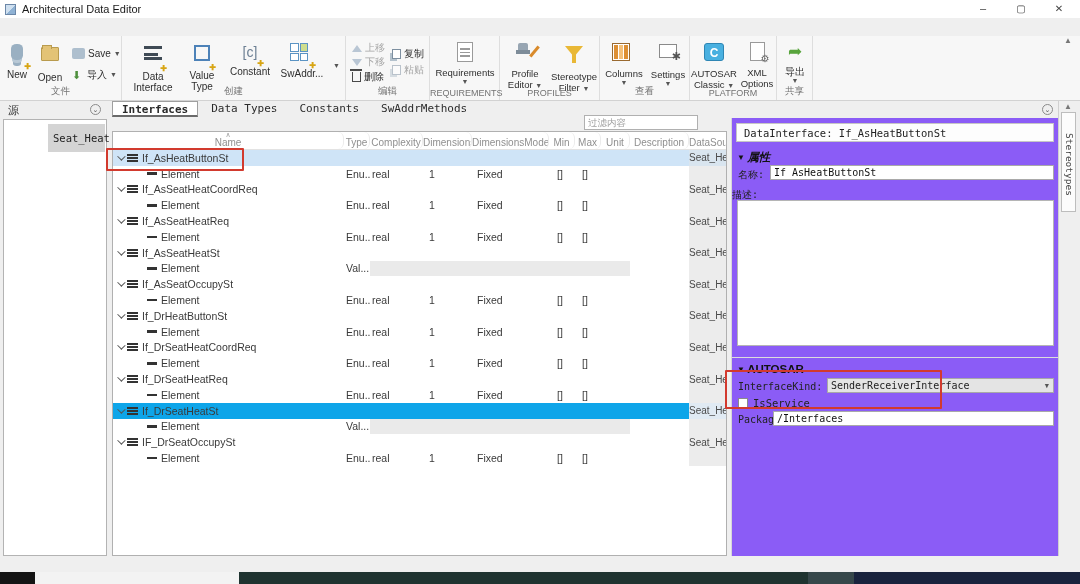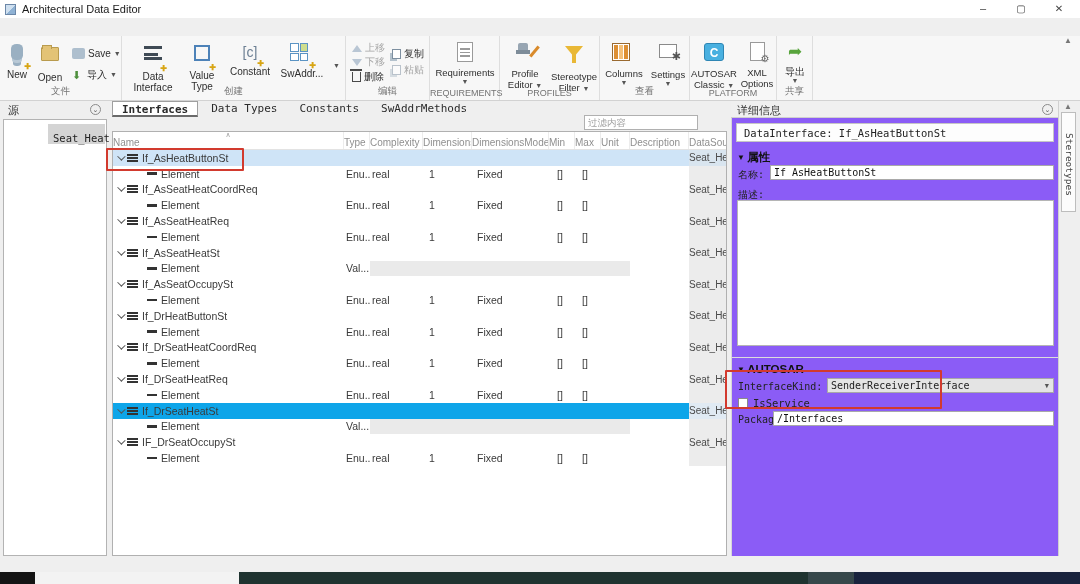--- a/index.html
+++ b/index.html
@@ -81,38 +81,38 @@
   .i-tri-up { width:0;height:0;border-left:5px solid transparent;border-right:5px solid transparent;border-bottom:7px solid #b9c6d4; }
   .i-tri-dn { width:0;height:0;border-left:5px solid transparent;border-right:5px solid transparent;border-top:7px solid #b9c6d4; }
   #ribbon-collapse { position:absolute; right:8px; top:36px; font-size:8px; color:#777; }
 
   
   
   #src-header { position:absolute; left:0; top:101px; width:110px; height:17px; font-size:11px; color:#333;
     font-family:"DejaVu Sans Mono", monospace; padding:2px 0 0 8px; }
   #src-collapse { position:absolute; left:90px; top:104px; width:11px; height:11px; border:1px solid #8a8a8a; border-radius:50%; font-size:7px; color:#555; text-align:center; line-height:10px; }
   #src-box { position:absolute; left:3px; top:119px; width:104px; height:437px; background:#fff; border:1px solid #b3b3b3; }
-  #tree-item { position:absolute; left:44px; top:4px; right:1px; height:20px; background:#d4d4d4; display:flex; align-items:flex-end; gap:3px; padding-left:2px; }
+  #tree-item { position:absolute; left:44px; top:4px; right:1px; height:28px; background:#d4d4d4; display:flex; align-items:center; gap:3px; padding-left:2px; }
   .i-treedb { width:10px; height:11px; background:#8fa6c0; border-radius:40%/25%; box-shadow:inset 0 3px 0 #b9c9dc; }
   #tree-item span { font-size:10.5px; font-family:"DejaVu Sans Mono", monospace; color:#222; }
 
   
   #doc-tabs { position:absolute; left:112px; top:101px; height:16px; display:flex; gap:4px; font-family:"DejaVu Sans Mono", monospace; }
   .doctab { font-size:11px; color:#2b2b2b; padding:1px 9px 0; }
   .doctab.active { background:#fff; border:1px solid #9f9f9f; border-bottom:2px solid #6a6a6a; font-weight:bold; }
 
   #filter-box { position:absolute; left:584px; top:115px; width:114px; height:15px; border:1px solid #b0b0b0; background:#fff;
     font-size:9.5px; font-family:"DejaVu Sans Mono", monospace; color:#999; padding:0 3px; }
   #filter-box::placeholder { color:#a0a0a0; }
 
   
   #table-box { position:absolute; left:112px; top:131px; width:615px; height:425px; background:#fff; border:1px solid #b0b0b0; }
   .tgrid { display:grid; grid-template-columns:231px 26px 53px 49px 77px 26px 26px 29px 59px 37px; }
   #thead { height:18px; border-bottom:1px solid #e3e3e3; color:#8f8f8f; font-size:10px; }
-  #thead .hc { position:relative; text-align:left; padding-top:5px; border-right:1px solid #ececec; white-space:nowrap; overflow:hidden; }
+  #thead .hc { position:relative; text-align:center; padding-top:5px; border-right:1px solid #ececec; white-space:nowrap; overflow:hidden;border-radius:6px; }
   #thead .hc:last-child { border-right:none; }
   #sort-caret { position:absolute; left:50%; top:-1px; transform:translateX(-50%); font-size:7px; color:#9a9a9a; }
   .trow { height:15.8px; font-size:10.5px; color:#3a3a3a; align-items:center; }
   .trow.sel-strong { background:#cfe4f7; }
   .trow.sel-light  { background:#0ea5e9; }
   .cell { height:100%; display:flex; align-items:center; overflow:hidden; white-space:nowrap; }
   .c-name { padding-left:4px; gap:4px; }
   .c-name .chev { width:6px; height:6px; border-right:1.4px solid #555; border-bottom:1.4px solid #555; transform:rotate(45deg) translateY(-2px); flex:none; }
   .c-name .hamb { width:11px; height:8px; border-top:2px solid #333; border-bottom:2px solid #333; position:relative; flex:none; }
   .c-name .hamb::before { content:""; position:absolute; left:0; top:1px; width:11px; height:2px; background:#333; }
@@ -126,25 +126,25 @@
   .cell.dis { background:#eaeaea; }
 
   
   #det-header { position:absolute; left:731px; top:101px; width:327px; height:17px; background:#f0f0f0; border-bottom:1px solid #cfcfcf;
     font-size:11px; color:#333; font-family:"DejaVu Sans Mono", monospace; padding:2px 0 0 6px; }
   #det-collapse { position:absolute; left:1042px; top:104px; width:11px; height:11px; border:1px solid #8a8a8a; border-radius:50%; font-size:7px; color:#555; text-align:center; line-height:10px; }
   #det-body { position:absolute; left:731px; top:118px; width:327px; height:438px; background:#8b5cf6; border-left:1px solid #d7d7d7; font-family:"DejaVu Sans Mono", monospace; }
   #det-banner { position:absolute; left:4px; top:5px; width:318px; height:19px; background:#fdfdfd; border:1px solid #c6c6c6; font-size:10.5px; color:#222; padding:3px 0 0 7px; }
   .sect-head { position:absolute; left:5px; font-size:11.5px; font-weight:bold; color:#111; font-family:"Liberation Sans",sans-serif; }
   .sect-head::before { content:"▼ "; font-size:8px; vertical-align:1px; }
-  #sect-props { top:32px; }
+  #sect-props { top:32px;font-style:italic; }
   .flabel { position:absolute; font-size:10px; color:#222; }
   #lbl-name { left:6px; top:50px; }
   #inp-name { position:absolute; left:38px; top:47px; width:284px; height:15px; border:1px solid #a9a9a9; background:#fff; font-size:10px; font-family:"DejaVu Sans Mono", monospace; padding:0 3px; color:#111; }
-  #lbl-desc { left:6px; top:70px; }
+  #lbl-desc { left:0; top:70px; }
   #inp-desc { position:absolute; left:5px; top:82px; width:317px; height:146px; border:1px solid #b5b5b5; background:#fff; resize:none; }
   #det-divider { position:absolute; left:0px; top:239px; width:327px; height:1px; background:#dcdcdc; }
   #sect-autosar { top:245px; }
   #lbl-ifkind { left:6px; top:263px; }
   #dd-ifkind { position:absolute; left:95px; top:260px; width:227px; height:15px; background:#e4e4e4; border:1px solid #a8a8a8; font-size:10px; color:#222; padding:1px 3px 0; }
   #dd-ifkind .ddchev { position:absolute; right:4px; top:3px; font-size:7px; color:#555; }
   #chk-row { position:absolute; left:6px; top:279px; display:flex; align-items:center; gap:5px; }
   #chk-box { width:10px; height:10px; border:1px solid #8a8a8a; background:#fff; }
   #chk-row span { font-size:10.5px; color:#222; }
   #lbl-pkg { left:6px; top:296px; }
@@ -808,21 +808,20 @@
           <div class="cell c-max">
             <span>[]</span>
           </div>
           <div class="cell c-unit"></div>
           <div class="cell c-desc"></div>
           <div class="cell c-ds"></div>
         </div>
       </div>
   </div>
 
-  <div id="det-header">详细信息</div>
   <div id="det-collapse">⌄</div>
   <div id="det-body">
     <div id="det-banner">DataInterface: If_AsHeatButtonSt</div>
     <div class="sect-head" id="sect-props">属性</div>
     <div class="flabel" id="lbl-name">名称:</div>
     <input id="inp-name" value="If_AsHeatButtonSt" style="">
     <div class="flabel" id="lbl-desc">描述:</div>
     <textarea id="inp-desc" style=""></textarea>
     <div id="det-divider"></div>
     <div class="sect-head" id="sect-autosar">AUTOSAR</div>

